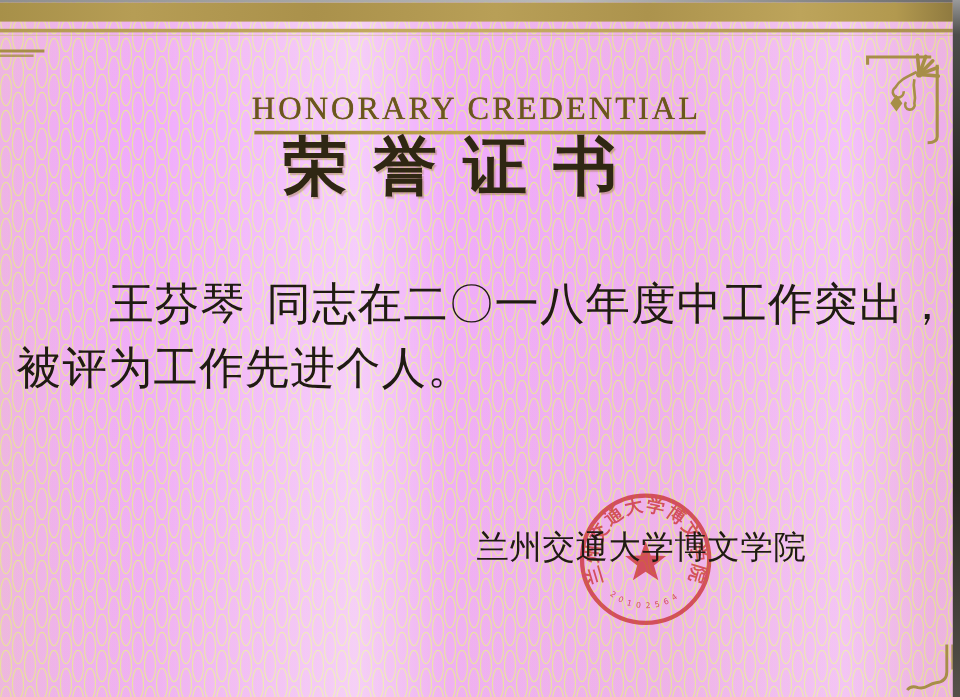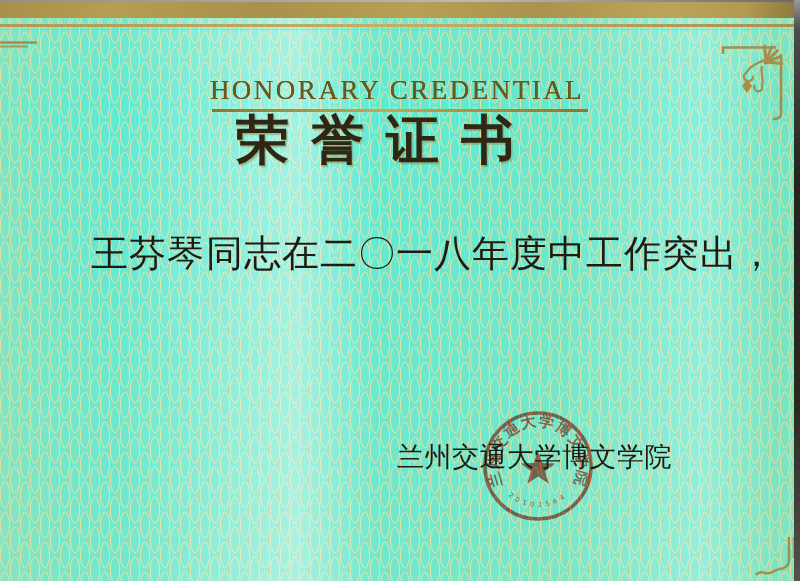--- a/index.html
+++ b/index.html
@@ -1,18 +1,18 @@
 <!DOCTYPE html>
 <html><head>
 <meta charset="utf-8">
 <style>
   html,body{margin:0;padding:0;background:#ffffff;}
   #cert{
     position:relative;width:800px;height:581px;overflow:hidden;
-    background:#5eead4;
+    background:#f0abfc;
     font-family:"DejaVu Serif",serif;
   }
   
   #pattern-svg{position:absolute;left:0;top:0;z-index:0;}
   
   .shade{
     position:absolute;inset:0;z-index:0;pointer-events:none;
     background:
       linear-gradient(90deg, rgba(230,212,140,.20) 0%, rgba(230,212,140,.06) 7%,
         rgba(255,255,255,0) 15%, rgba(255,255,253,.40) 37%, rgba(255,255,253,0) 47%,
@@ -50,21 +50,21 @@
     transform:translateX(-11px);
     font-size:53px;line-height:1.1;font-weight:bold;letter-spacing:22px;
     color:#2f2713;text-shadow:1.5px 1.5px 1px rgba(139,108,30,.38);
   }
   
   .body-line{
     position:absolute;z-index:2;color:#1f1b12;font-size:37px;line-height:1.2;
     letter-spacing:1px;white-space:nowrap;
   }
   .line1{left:91px;top:232px;}
-  .line1 .recipient{margin-right:1px;}
+  .line1 .recipient{margin-right:17px;}
   .line2{left:14px;top:285px;}
   .line3{left:88px;top:348px;}
   .issuer{
     position:absolute;left:397px;top:441px;z-index:2;color:#1f1b12;
     font-size:27px;line-height:1.2;letter-spacing:.5px;white-space:nowrap;
   }
   .issue-date{
     position:absolute;left:401px;top:488px;z-index:2;color:#1f1b12;
     font-size:28px;line-height:1.2;letter-spacing:.5px;white-space:nowrap;
   }
@@ -129,20 +129,21 @@
       <path d="M789,537 V560 q0,8 -9,9 c-7,1 -8,6 -15,4 q-6,-2 -9,2" stroke-width="2.4"></path>
       <path d="M793.5,537 V558" stroke-width="1.6" opacity=".8"></path>
     </g>
   </svg>
 
   <div class="title-en">HONORARY CREDENTIAL</div>
   <div class="title-underline"></div>
   <div class="title-zh">荣誉证书</div>
 
   <div class="body-line line1"><span class="recipient">王芬琴</span><span>同志在二〇一八年度中工作突出，</span></div>
+  <div class="body-line line2">被评为工作先进个人。</div>
 
   <svg class="seal" width="120" height="120" viewBox="0 0 120 120" aria-hidden="true">
     <defs>
       <path id="seal-arc-top" d="M22.4,73.7 A40,40 0 1 1 97.6,73.7" fill="none"></path>
       <path id="seal-arc-bottom" d="M28.5,88.3 A46,46 0 0 0 91.5,88.3" fill="none"></path>
     </defs>
     <circle cx="60" cy="60" r="53" fill="none" stroke="#dc4f44" stroke-width="3.6"></circle>
     <polygon fill="#dc4f44" points="60,45 55.7,57 42.9,57.4 53,65.3 49.4,77.6 60,70.4 70.6,77.6 67,65.3 77.1,57.4 64.3,57"></polygon>
     <text class="ring-text" text-anchor="middle">
       <textPath href="#seal-arc-top" startOffset="50%">兰州交通大学博文学院</textPath>

